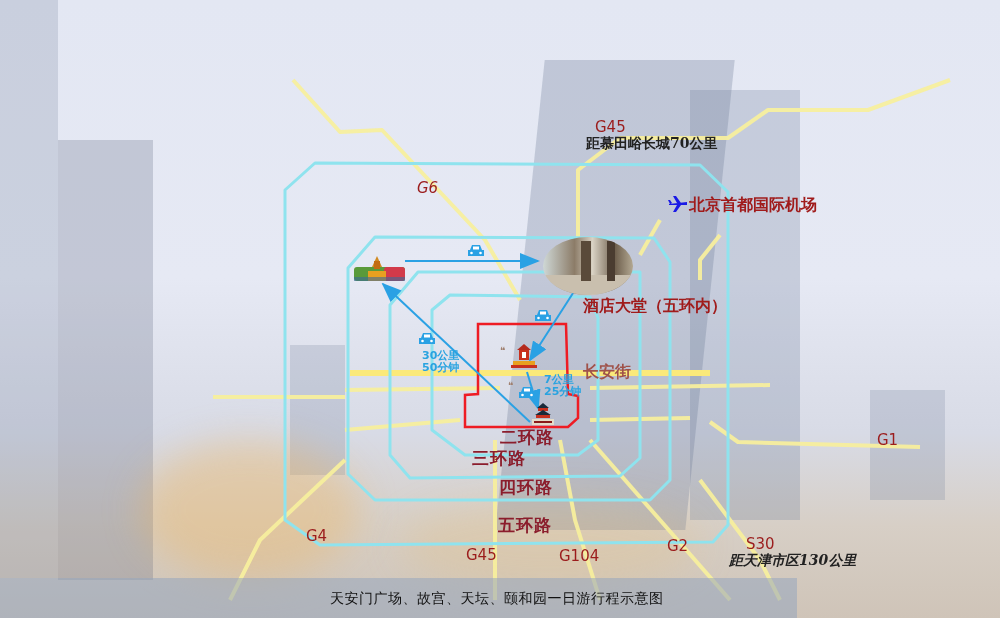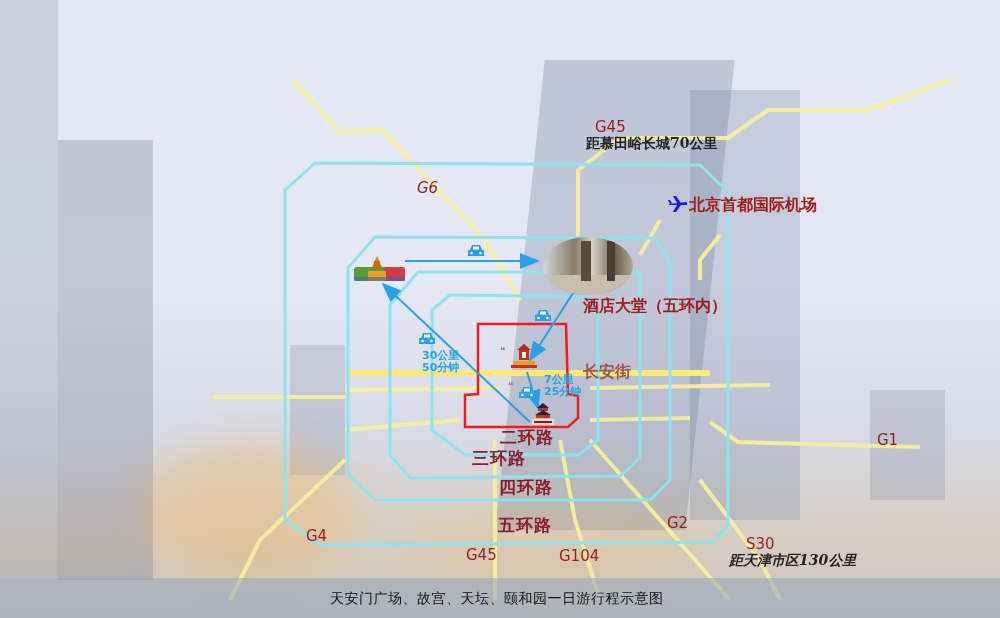--- a/index.html
+++ b/index.html
@@ -8,21 +8,21 @@
     background: linear-gradient(180deg,#e3e7f3 0%,#e6e9f4 45%,#d8dbe6 70%,#d7cfc6 85%,#cfc4b8 100%); }
   .bldg { position:absolute; background:rgba(110,125,150,0.22); }
   .glow { position:absolute; border-radius:50%; filter:blur(18px); }
   svg.map { position:absolute; left:0; top:0; }
   .lbl { position:absolute; white-space:nowrap; font-size:12px; line-height:14px; }
   .hw { color:#9b1c1c; font-family:"DejaVu Sans","Liberation Sans",sans-serif; font-size:15px; }
   .dark { color:#222; font-size:14px; font-weight:bold; }
   .ring { color:#8b1d2c; font-size:17px; font-weight:bold; letter-spacing:1px; }
   .red { color:#a01b1b; font-size:16px; font-weight:bold; }
   .blue { color:#29a3e0; font-family:"DejaVu Sans","Liberation Sans",sans-serif; font-size:11px; font-weight:bold; line-height:12px;margin-left:7px; }
-  #caption { position:absolute; left:0; top:578px; width:1000px; height:40px;
+  #caption { position:absolute; left:0; top:578px; width:797px; height:40px;
     background:rgba(150,165,190,0.55); }
   #caption span { position:absolute; left:330px; top:12px; font-size:14px; color:#111; letter-spacing:0.5px; }
   .icon { position:absolute; }
 </style>
 </head>
 <body>
 
 <div id="stage">
 
   <div class="bldg" style="left:0;top:0;width:58px;height:578px;"></div>
@@ -158,21 +158,21 @@
       </svg>
   </div>
 
   <div class="lbl hw" style="left:595px;top:120px;">G45</div>
   <div class="lbl dark" style="left:586px;top:136px;">距慕田峪长城70公里</div>
   <div class="lbl hw" style="left:417px;top:181px;font-style:italic;">G6</div>
   <div class="lbl hw" style="left:877px;top:433px;">G1</div>
   <div class="lbl hw" style="left:306px;top:529px;">G4</div>
   <div class="lbl hw" style="left:466px;top:548px;">G45</div>
   <div class="lbl hw" style="left:559px;top:549px;">G104</div>
-  <div class="lbl hw" style="left:667px;top:516px;text-align:center;">G2</div>
+  <div class="lbl hw" style="left:667px;top:539px;text-align:center;">G2</div>
   <div class="lbl hw" style="left:746px;top:537px;text-align:center;">S30</div>
   <div class="lbl dark" style="left:729px;top:553px;font-style:italic;">距天津市区130公里</div>
 
   <div class="lbl red" style="left:689px;top:198px;">北京首都国际机场</div>
   <div class="lbl red" style="left:583px;top:299px;">酒店大堂（五环内）</div>
   <div class="lbl red" style="left:583px;top:365px;color:#a0524a;font-weight:bold;">长安街</div>
 
   <div class="lbl ring" style="left:500px;top:430px;">二环路</div>
   <div class="lbl ring" style="left:472px;top:451px;">三环路</div>
   <div class="lbl ring" style="left:499px;top:482px;font-family:Liberation Mono, monospace;">四环路</div>

